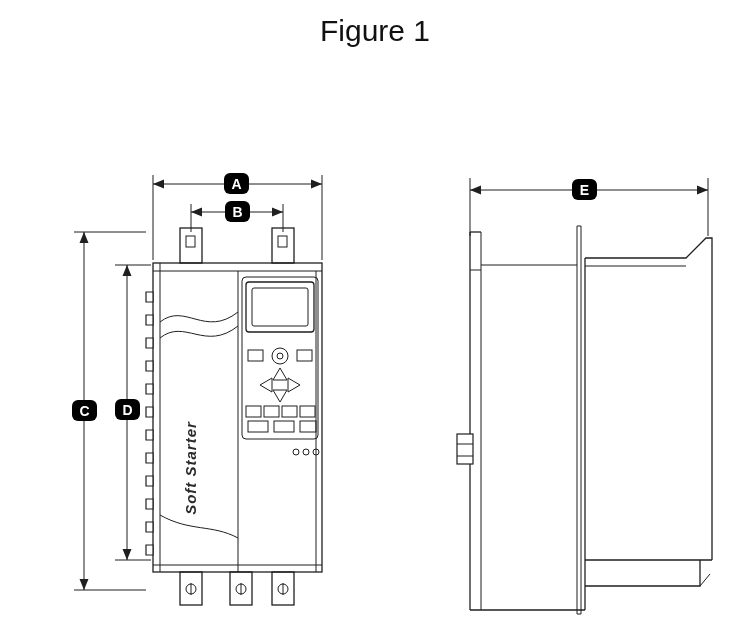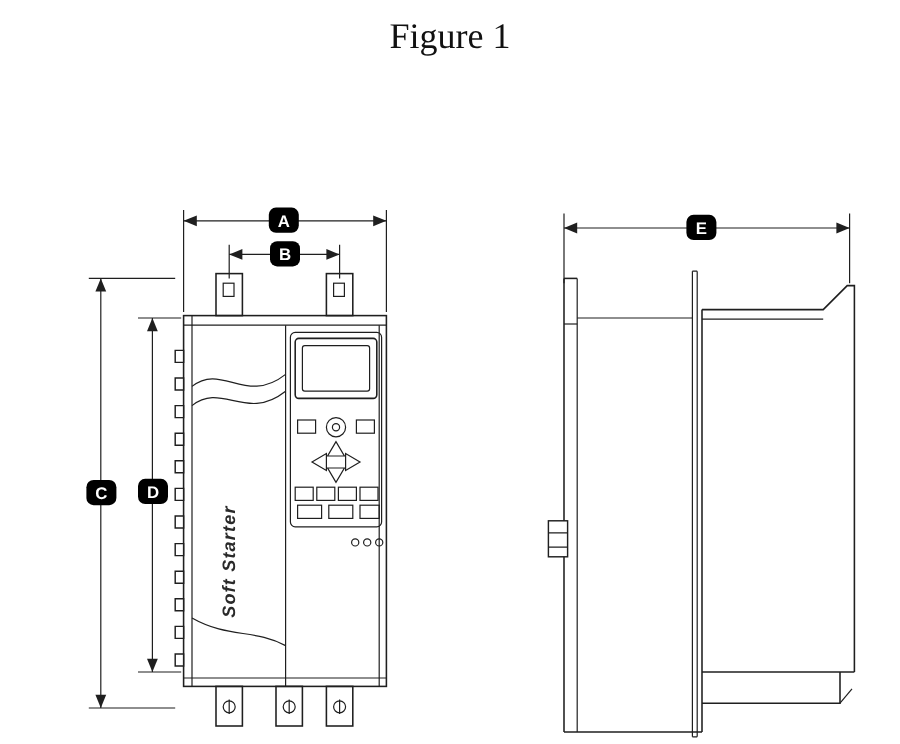--- a/index.html
+++ b/index.html
@@ -1,19 +1,19 @@
 <!DOCTYPE html>
 <html><head>
 <meta charset="utf-8">
 <style>
   html,body{margin:0;padding:0;background:#ffffff;}
   #page{position:relative;width:750px;height:620px;background:#ffffff;overflow:hidden;
         font-family:"Liberation Sans", sans-serif;}
   #figure-title{position:absolute;top:14px;left:0;width:750px;text-align:center;
-        font-family:Liberation Serif, serif;font-size:30px;color:#111;}
+        font-family:Liberation Sans, sans-serif;font-size:30px;color:#111;}
   .dim-label{position:absolute;width:25px;height:21px;background:#000000;color:#ffffff;
         border-radius:6px;display:flex;align-items:center;justify-content:center;
         font-weight:bold;font-size:14px;line-height:1;}
   svg{position:absolute;top:0;left:0;}
   .ln{stroke:#1f1f1f;stroke-width:1.3;fill:none;}
   .thin{stroke:#1f1f1f;stroke-width:1;fill:none;}
   .fillw{fill:#ffffff;stroke:#1f1f1f;stroke-width:1.2;}
   .arrow{fill:#1f1f1f;stroke:none;}
   .brand{font-family:"Liberation Sans", sans-serif;font-weight:bold;font-style:italic;
         font-size:15px;fill:#2a2a2a;letter-spacing:1px;}

